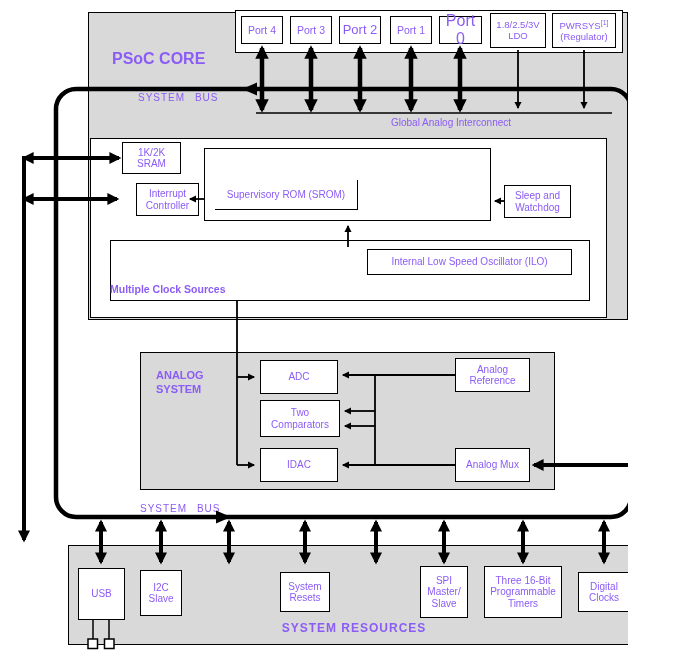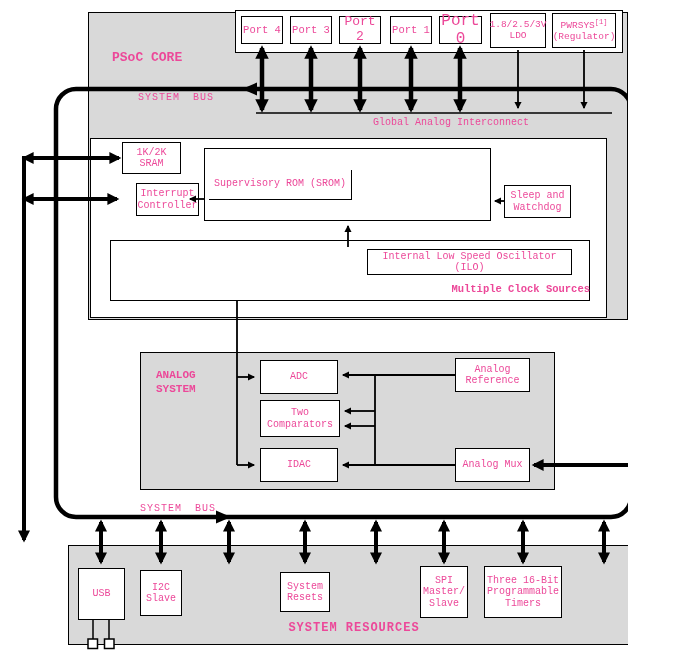--- a/index.html
+++ b/index.html
@@ -1,28 +1,28 @@
 <!DOCTYPE html>
 <html><head>
 <meta charset="utf-8">
 <style>
   html,body{margin:0;padding:0;background:#fff}
   .canvas{position:relative;width:628px;height:652px;background:#fff;
-          font-family:Liberation Mono, monospace;color:#ec4899;overflow:hidden}
+          font-family:Liberation Sans, sans-serif;color:#8b5cf6;overflow:hidden}
   .gray{position:absolute;background:#d9d9d9;border:1px solid #000;box-sizing:border-box;z-index:1}
   .whitebox{position:absolute;background:#fff;border:1px solid #000;box-sizing:border-box;z-index:2}
   .box{position:absolute;background:#fff;border:1px solid #000;box-sizing:border-box;
        display:flex;flex-direction:column;align-items:center;justify-content:center;
        text-align:center;font-size:10px;line-height:1.15;z-index:5}
   .lbl{position:absolute;white-space:nowrap;z-index:5}
   .b{font-weight:bold}
   .bus-lbl{font-size:10px;letter-spacing:1px;word-spacing:6px}
   .overlay{position:absolute;left:0;top:0;z-index:20;pointer-events:none}
   sup{font-size:7px}
-  .cpu-outer{padding:4px;justify-content:center}
+  .cpu-outer{padding:10px;justify-content:flex-end}
   .cpu-row{display:flex;width:100%;height:30px;flex:0 0 30px}
   .cpu-cell{display:flex;flex-direction:column;align-items:center;justify-content:center;
             border-bottom:1px solid #000;font-size:10px;line-height:1.12;box-sizing:border-box}
   .cpu-srom{flex:0 0 143px;border-right:1px solid #000}
   .cpu-flash{flex:1}
   .cpu-main{flex:1;display:flex;align-items:center;justify-content:center;width:100%;
             font-weight:bold;font-size:10.5px}
 </style>
 </head>
 <body>
@@ -51,21 +51,21 @@
     </div>
   <div class="box" style="left:490px;top:13px;width:56px;height:35px;font-size:9.5px">
     <div>1.8/2.5/3V</div>
     <div>LDO</div>
   </div>
   <div class="box" style="left:552px;top:13px;width:64px;height:35px;font-size:9.5px">
     <div><span>PWRSYS</span><sup>[1]</sup></div>
     <div>(Regulator)</div>
   </div>
 
-  <div class="lbl b" style="left:112px;top:50px;font-size:13px">PSoC CORE</div>
+  <div class="lbl b" style="left:112px;top:50px;font-size:16px">PSoC CORE</div>
   <div class="lbl bus-lbl" style="left:138px;top:92px">SYSTEM BUS</div>
   <div class="lbl" style="left:366px;top:117px;width:170px;text-align:center;font-size:10px">Global Analog Interconnect</div>
 
   <div class="whitebox" style="left:90px;top:138px;width:517px;height:180px"></div>
 
   <div class="box" style="left:122px;top:142px;width:59px;height:32px">
     <div>1K/2K</div>
     <div>SRAM</div>
   </div>
   <div class="box" style="left:136px;top:183px;width:63px;height:33px">
@@ -83,21 +83,21 @@
 
   <div class="box" style="left:504px;top:185px;width:67px;height:33px">
     <div>Sleep and</div>
     <div>Watchdog</div>
   </div>
 
   <div class="whitebox" style="left:110px;top:240px;width:480px;height:61px"></div>
   <div class="box" style="left:367px;top:249px;width:205px;height:26px">
     <span>Internal Low Speed Oscillator (ILO)</span>
   </div>
-  <div class="lbl b" style="left:110px;top:283px;width:480px;text-align:right;font-size:10.5px">Multiple Clock Sources</div>
+  <div class="lbl b" style="left:110px;top:283px;width:480px;text-align:left;font-size:10.5px">Multiple Clock Sources</div>
 
   <div class="lbl b" style="left:156px;top:368px;font-size:11px;line-height:1.3">
     <div>ANALOG</div>
     <div>SYSTEM</div>
   </div>
   <div class="box" style="left:260px;top:360px;width:78px;height:34px">
       <span>ADC</span>
     </div>
   <div class="box" style="left:260px;top:400px;width:80px;height:37px">
     <div>Two</div>
@@ -130,20 +130,24 @@
   </div>
   <div class="box" style="left:420px;top:566px;width:48px;height:52px">
     <div>SPI</div>
     <div>Master/</div>
     <div>Slave</div>
   </div>
   <div class="box" style="left:484px;top:566px;width:78px;height:52px">
     <div>Three 16-Bit</div>
     <div>Programmable</div>
     <div>Timers</div>
+  </div>
+  <div class="box" style="left:578px;top:572px;width:52px;height:40px">
+    <div>Digital</div>
+    <div>Clocks</div>
   </div>
 
   <svg class="overlay" width="700" height="652" viewBox="0 0 700 652">
     <defs>
       <marker id="mT" markerWidth="3.4" markerHeight="3.4" refX="2.4" refY="1.5" orient="auto" markerUnits="strokeWidth">
         <path d="M0,0 L3,1.5 L0,3 Z" fill="#000" stroke="none"></path>
       </marker>
       <marker id="mTs" markerWidth="3.4" markerHeight="3.4" refX="2.4" refY="1.5" orient="auto-start-reverse" markerUnits="strokeWidth">
         <path d="M0,0 L3,1.5 L0,3 Z" fill="#000" stroke="none"></path>
       </marker>

